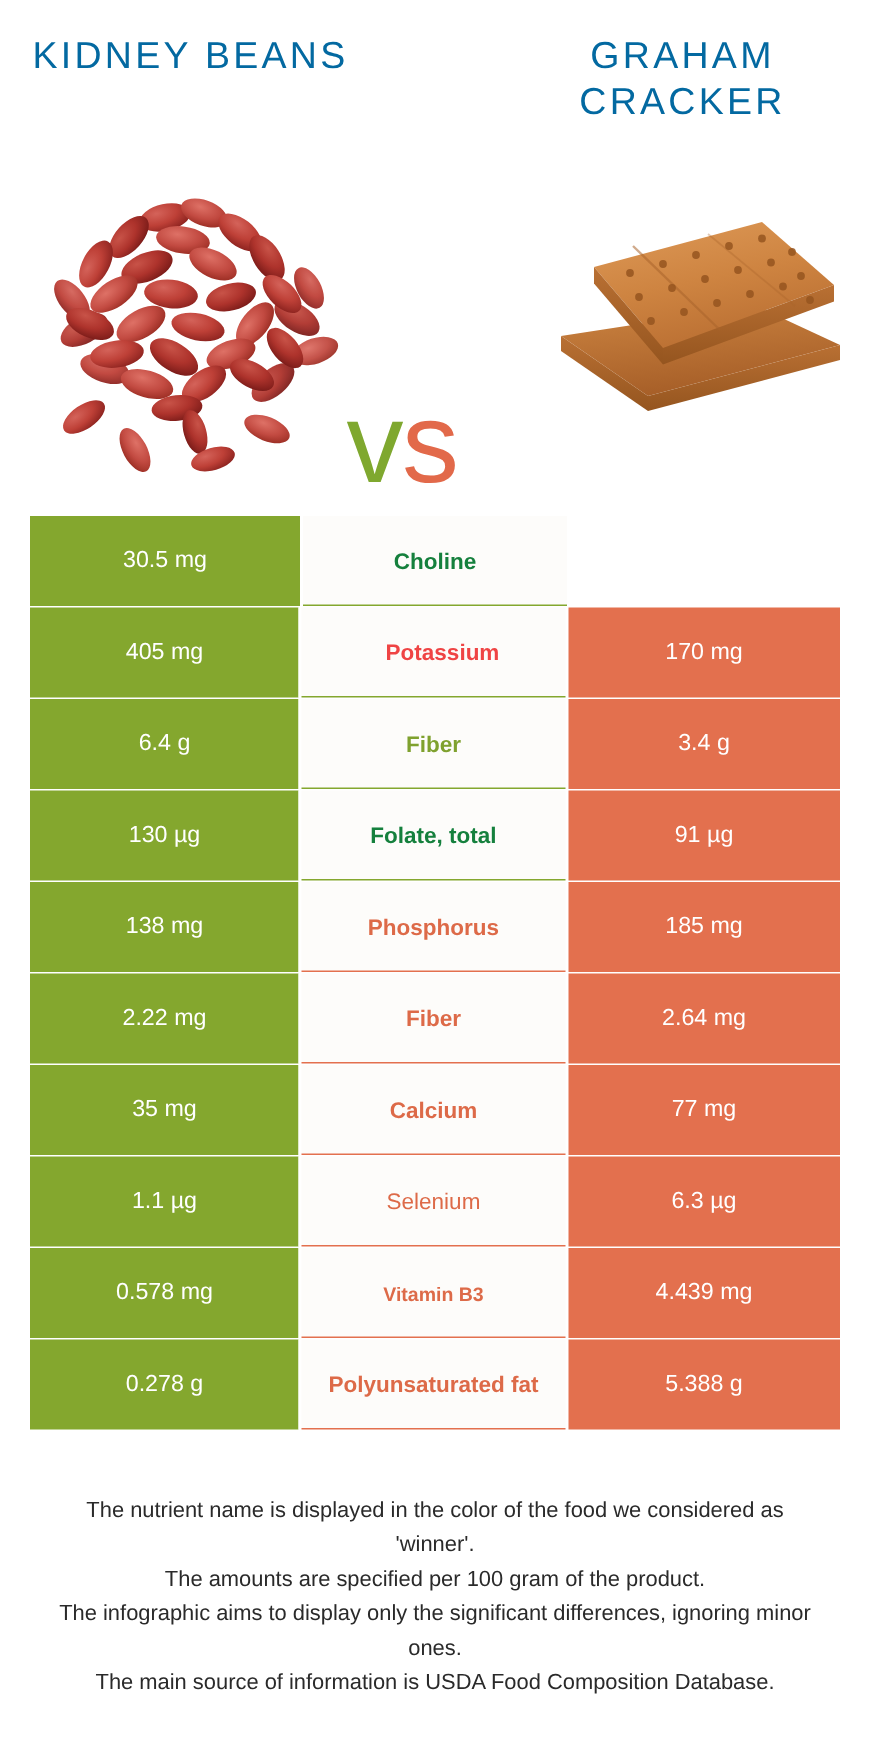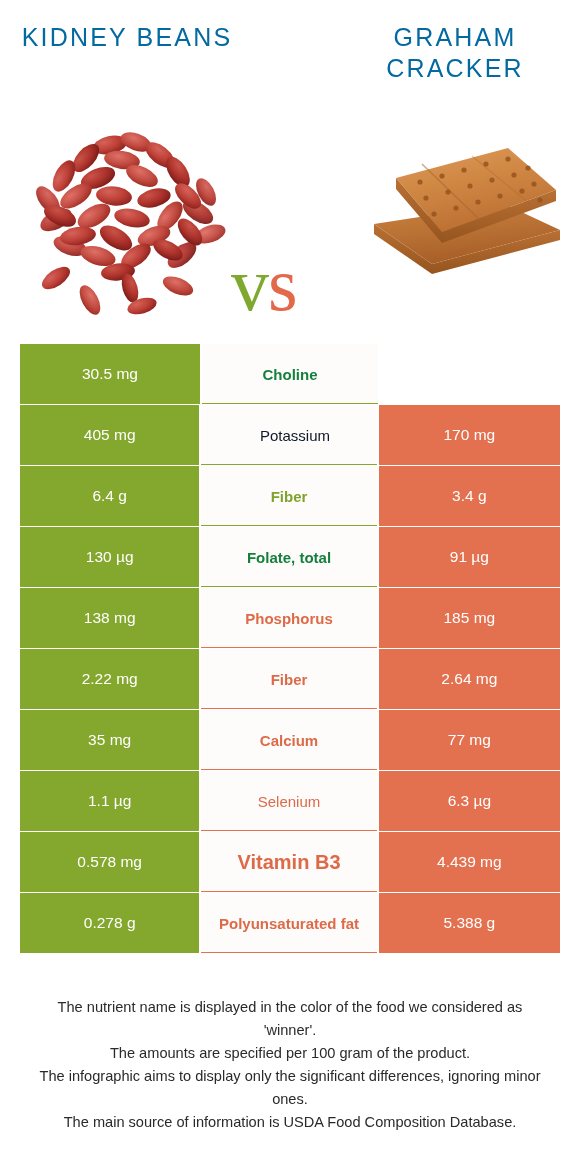--- a/index.html
+++ b/index.html
@@ -25,24 +25,24 @@
     text-align:center;
   }
   .title-left{left:16px;width:222px;}
   .title-right{right:10px;width:230px;}
 
   
   .hero{position:relative;height:225px;}
   .hero-left{position:absolute;left:18px;top:0;width:215px;height:215px;}
   .hero-right{position:absolute;right:6px;top:12px;width:220px;height:190px;}
   .vs{
-    position:absolute;left:231px;top:146px;
+    position:absolute;left:231px;top:158px;
     font-size:76px;line-height:76px;
     font-weight:400;letter-spacing:-1px;
-    font-family:Liberation Serif, serif;
+    font-family:Liberation Sans, sans-serif;
   }
   .vs .v{color:#7FA82F;}
   .vs .s{color:#E2694A;}
 
   
   .table{position:absolute;left:20px;top:344px;width:540px;}
   .row{position:relative;height:60px;margin-bottom:1px;display:flex;}
   .cell{
     display:flex;align-items:center;justify-content:center;
     font-size:15.5px;
@@ -226,21 +226,21 @@
         <div class="gap"></div>
         <div class="mid-wrap" style="--divider: #84A72E;">
           <span class="win-green" style="color: #15803d; font-weight: bold; font-size: 15px;">Choline</span>
         </div>
         <div class="gap"></div>
       </div>
       <div class="row">
         <div class="cell cell-left">405 mg</div>
         <div class="gap"></div>
         <div class="mid-wrap" style="--divider: #84A72E;">
-          <span class="win-green" style="color: #0f172a; font-weight: normal; font-size: 15px; margin-left: 12px;">Potassium</span>
+          <span class="win-green" style="color: #ef4444; font-weight: bold; font-size: 15px; margin-left: 12px;">Potassium</span>
         </div>
         <div class="gap"></div>
         <div class="cell cell-right">170 mg</div>
       </div>
       <div class="row">
         <div class="cell cell-left">6.4 g</div>
         <div class="gap"></div>
         <div class="mid-wrap" style="--divider: #84A72E;">
           <span class="win-green" style="color: rgb(127, 161, 46); font-weight: bold; font-size: 15px;">Fiber</span>
         </div>
@@ -289,21 +289,21 @@
         <div class="mid-wrap" style="--divider: #E3704E;">
           <span class="win-orange" style="color: rgb(221, 106, 72); font-weight: normal; font-size: 15px;">Selenium</span>
         </div>
         <div class="gap"></div>
         <div class="cell cell-right">6.3 µg</div>
       </div>
       <div class="row">
         <div class="cell cell-left">0.578 mg</div>
         <div class="gap"></div>
         <div class="mid-wrap" style="--divider: #E3704E;">
-          <span class="win-orange" style="color: rgb(221, 106, 72); font-weight: bold; font-size: 20px;">Vitamin B3</span>
+          <span class="win-orange" style="color: rgb(221, 106, 72); font-weight: bold; font-size: 13px;">Vitamin B3</span>
         </div>
         <div class="gap"></div>
         <div class="cell cell-right">4.439 mg</div>
       </div>
       <div class="row">
         <div class="cell cell-left">0.278 g</div>
         <div class="gap"></div>
         <div class="mid-wrap" style="--divider: #E3704E;">
           <span class="win-orange" style="color: rgb(221, 106, 72); font-weight: bold; font-size: 15px;">Polyunsaturated fat</span>
         </div>

